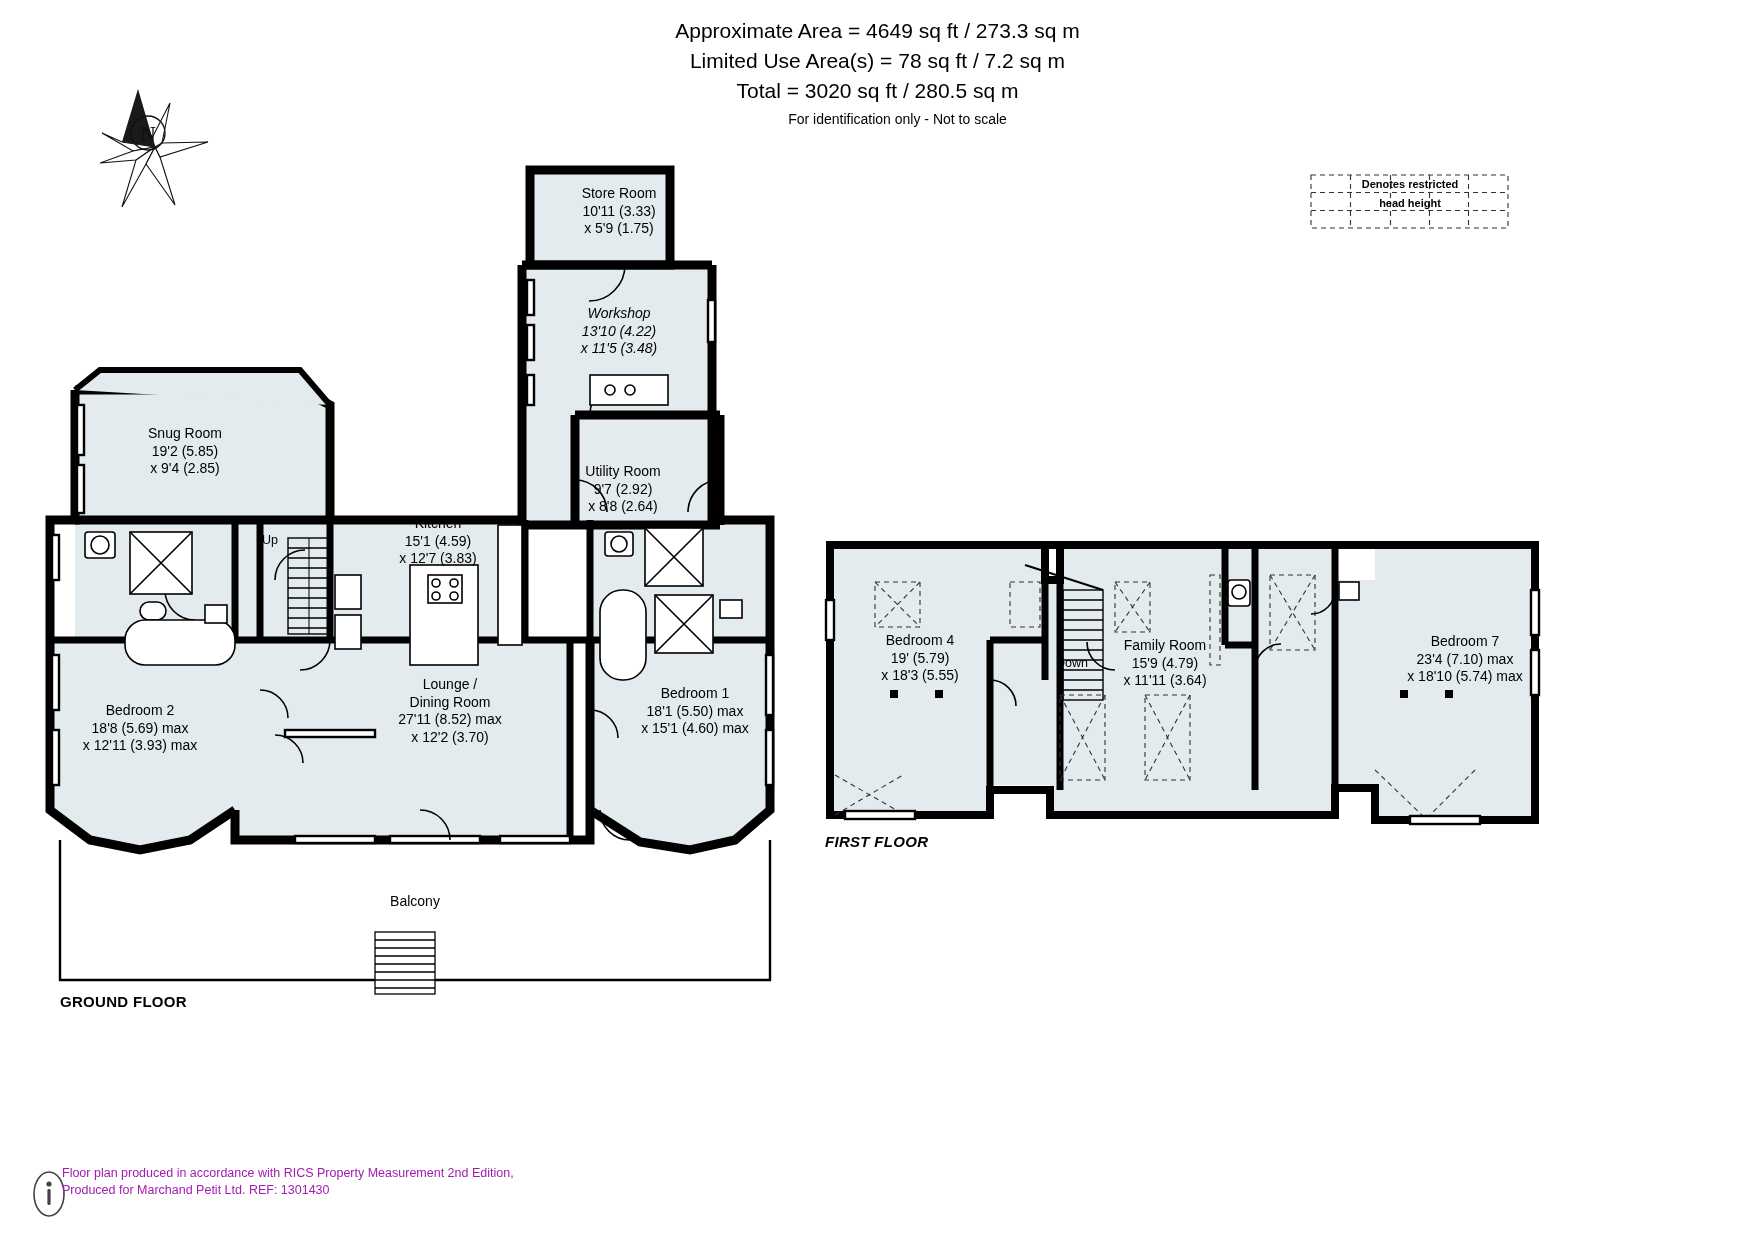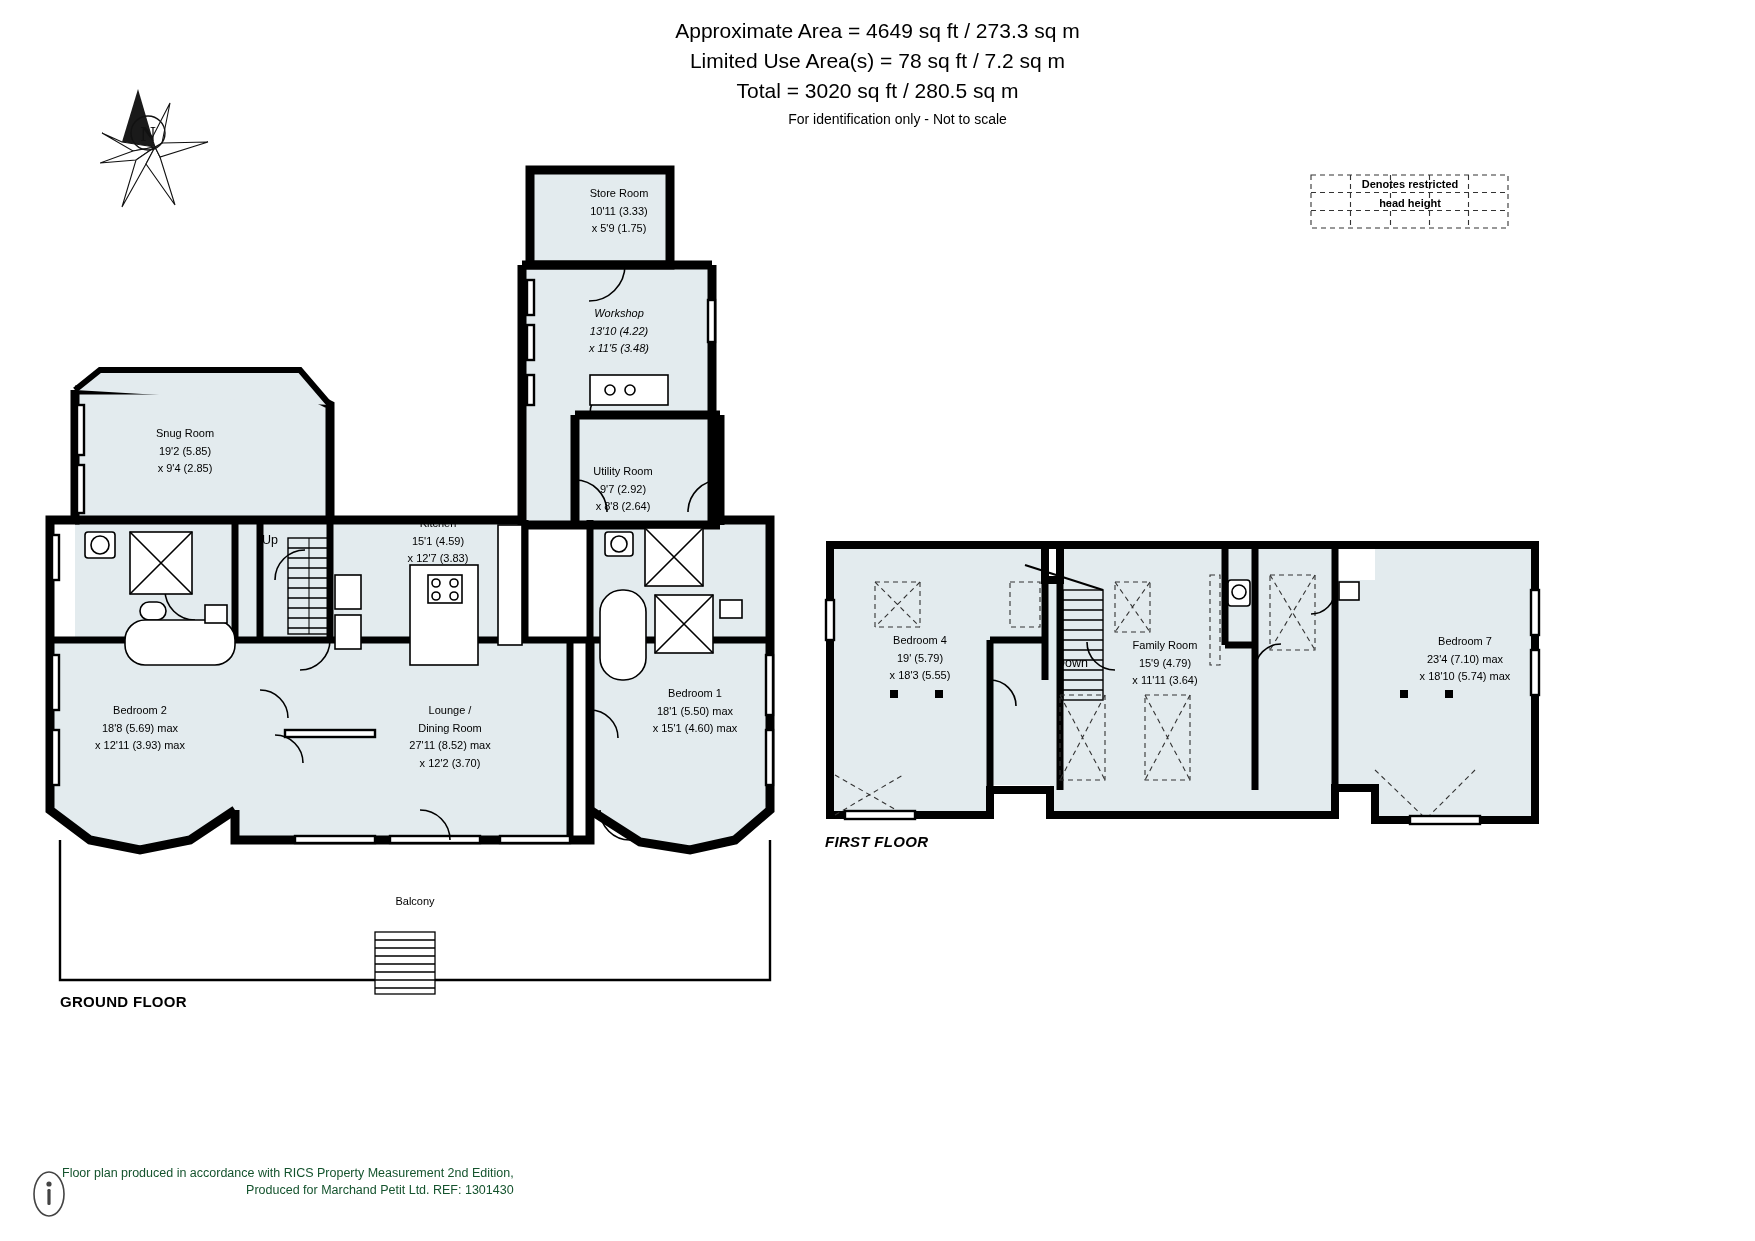--- a/index.html
+++ b/index.html
@@ -16,24 +16,24 @@
   #header .l3{font-size:21px;line-height:30px;}
   #header .l4{font-size:14px;line-height:26px;margin-left:40px;}
   
   #legend{left:1305px;top:175px;width:210px;text-align:center;font-weight:bold;font-size:11px;line-height:19px;}
   #legend-hatch{left:1310px;top:174px;width:200px;height:55px;}
   
   #compass{left:100px;top:85px;width:110px;height:125px;}
   
   .floor-label{font-weight:bold;font-size:15px;letter-spacing:.3px;}
   
-  .room{position:absolute;text-align:center;font-size:11px;line-height:17.5px;white-space:nowrap;}
+  .room{position:absolute;text-align:center;font-size:14px;line-height:17.5px;white-space:nowrap;}
   .small{font-size:12.5px;line-height:16px;}
   
-  #footer{left:62px;top:1165px;font-size:12.5px;line-height:17px;color:#14532d;text-align:right;}
+  #footer{left:62px;top:1165px;font-size:12.5px;line-height:17px;color:#a21caf;}
   #footer-icon{left:32px;top:1170px;width:34px;height:48px;}
   
   svg{display:block;}
 </style>
 </head>
 <body>
 
 <div id="header" class="abs">
   <div class="l1">Approximate Area = 4649 sq ft / 273.3 sq m</div>
   <div class="l2">Limited Use Area(s) = 78 sq ft / 7.2 sq m</div>
@@ -257,21 +257,21 @@
 <div class="room" style="left:353px;top:515px;width:170px;">
   <div>Kitchen</div>
   <div>15'1 (4.59)</div>
   <div>x 12'7 (3.83)</div>
 </div>
 <div class="room" style="left:40px;top:702px;width:200px;">
   <div>Bedroom 2</div>
   <div>18'8 (5.69) max</div>
   <div>x 12'11 (3.93) max</div>
 </div>
-<div class="room" style="left:355px;top:702px;width:190px;">
+<div class="room" style="left:355px;top:676px;width:190px;">
   <div>Lounge /</div>
   <div>Dining Room</div>
   <div>27'11 (8.52) max</div>
   <div>x 12'2 (3.70)</div>
 </div>
 <div class="room" style="left:595px;top:685px;width:200px;">
   <div>Bedroom 1</div>
   <div>18'1 (5.50) max</div>
   <div>x 15'1 (4.60) max</div>
 </div>

